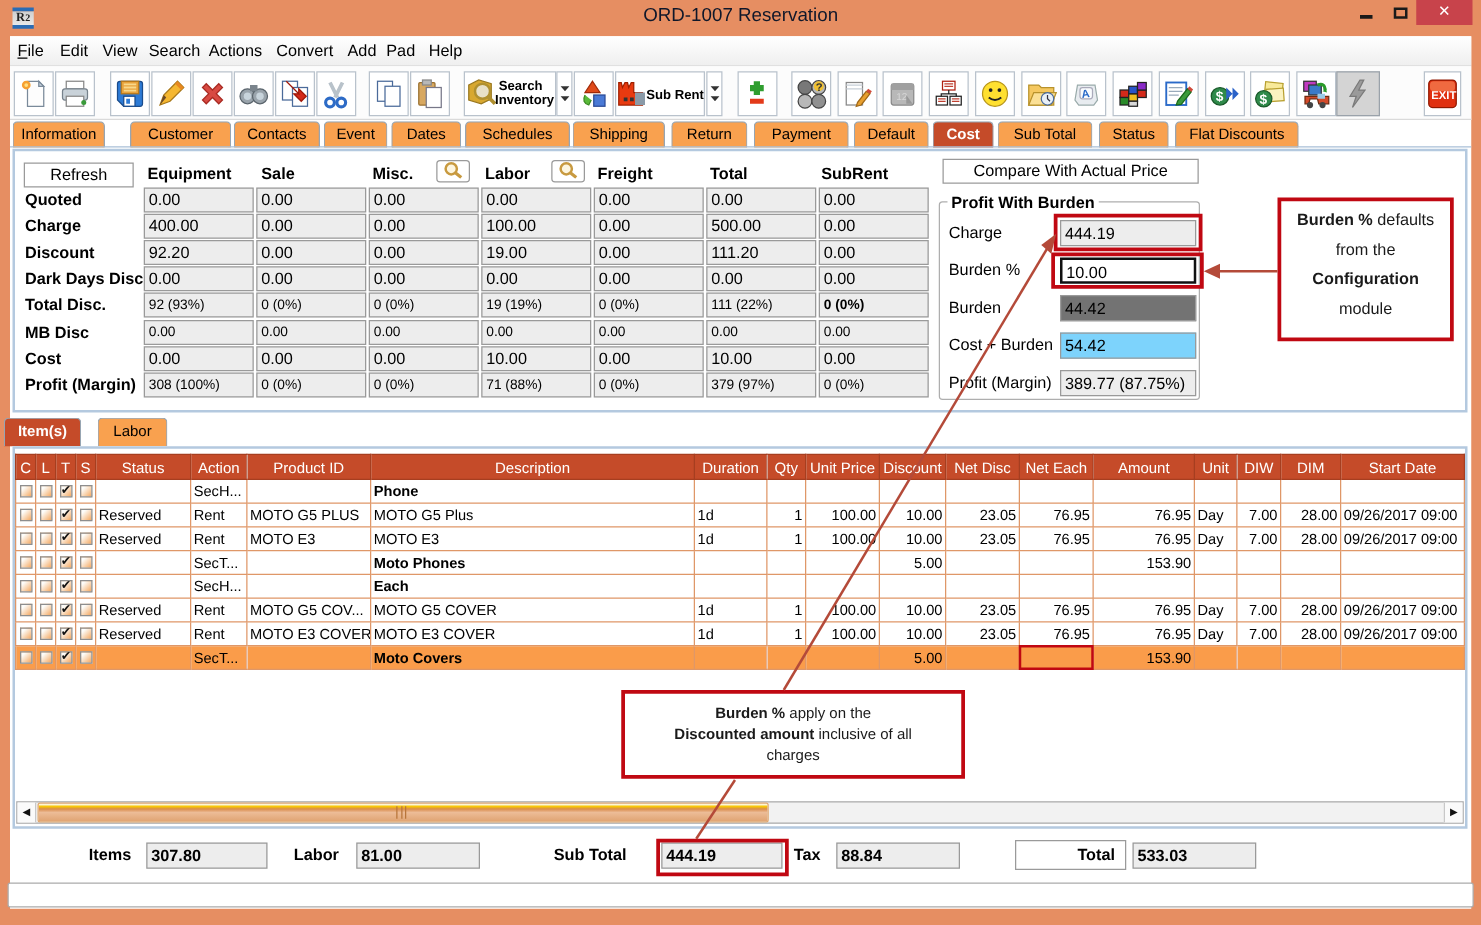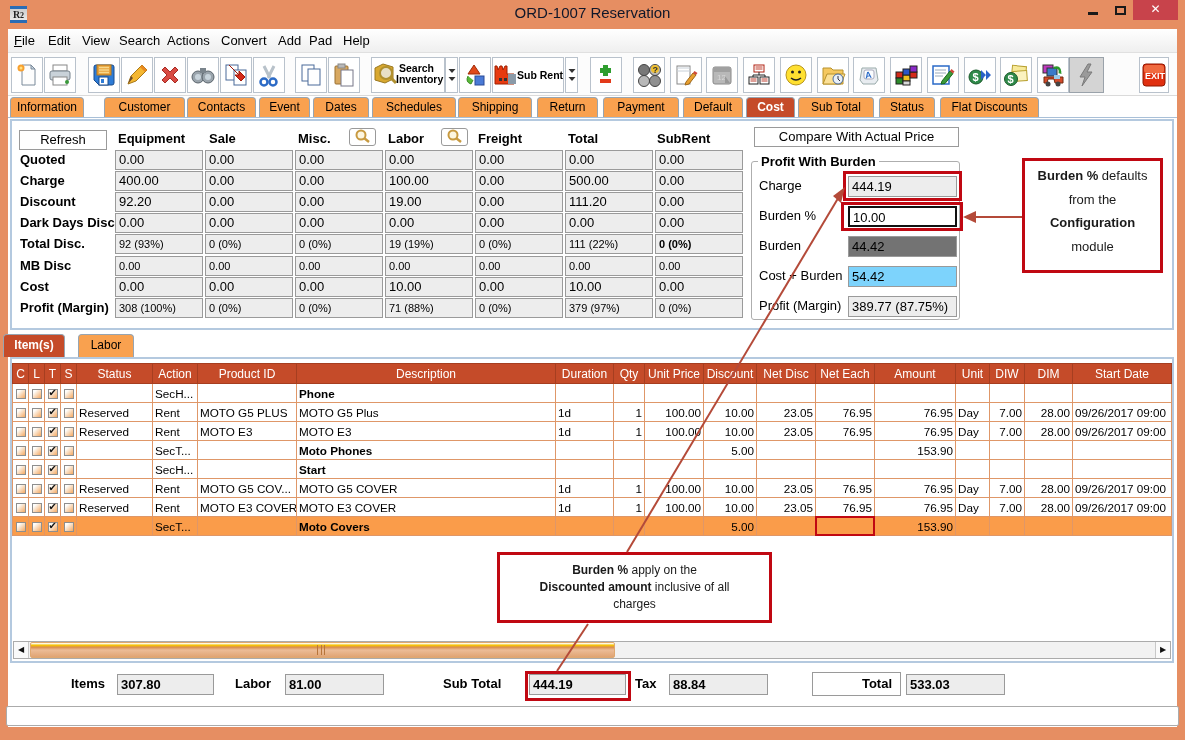--- a/index.html
+++ b/index.html
@@ -538,21 +538,21 @@
         <td></td>
       </tr>
       <tr>
         <td><span class="cb"></span></td>
         <td><span class="cb"></span></td>
         <td><span class="cb ck"></span></td>
         <td><span class="cb"></span></td>
         <td></td>
         <td>SecH...</td>
         <td></td>
-        <td class="b">Start</td>
+        <td class="b">Each</td>
         <td></td>
         <td></td>
         <td></td>
         <td></td>
         <td></td>
         <td></td>
         <td></td>
         <td></td>
         <td></td>
         <td></td>

